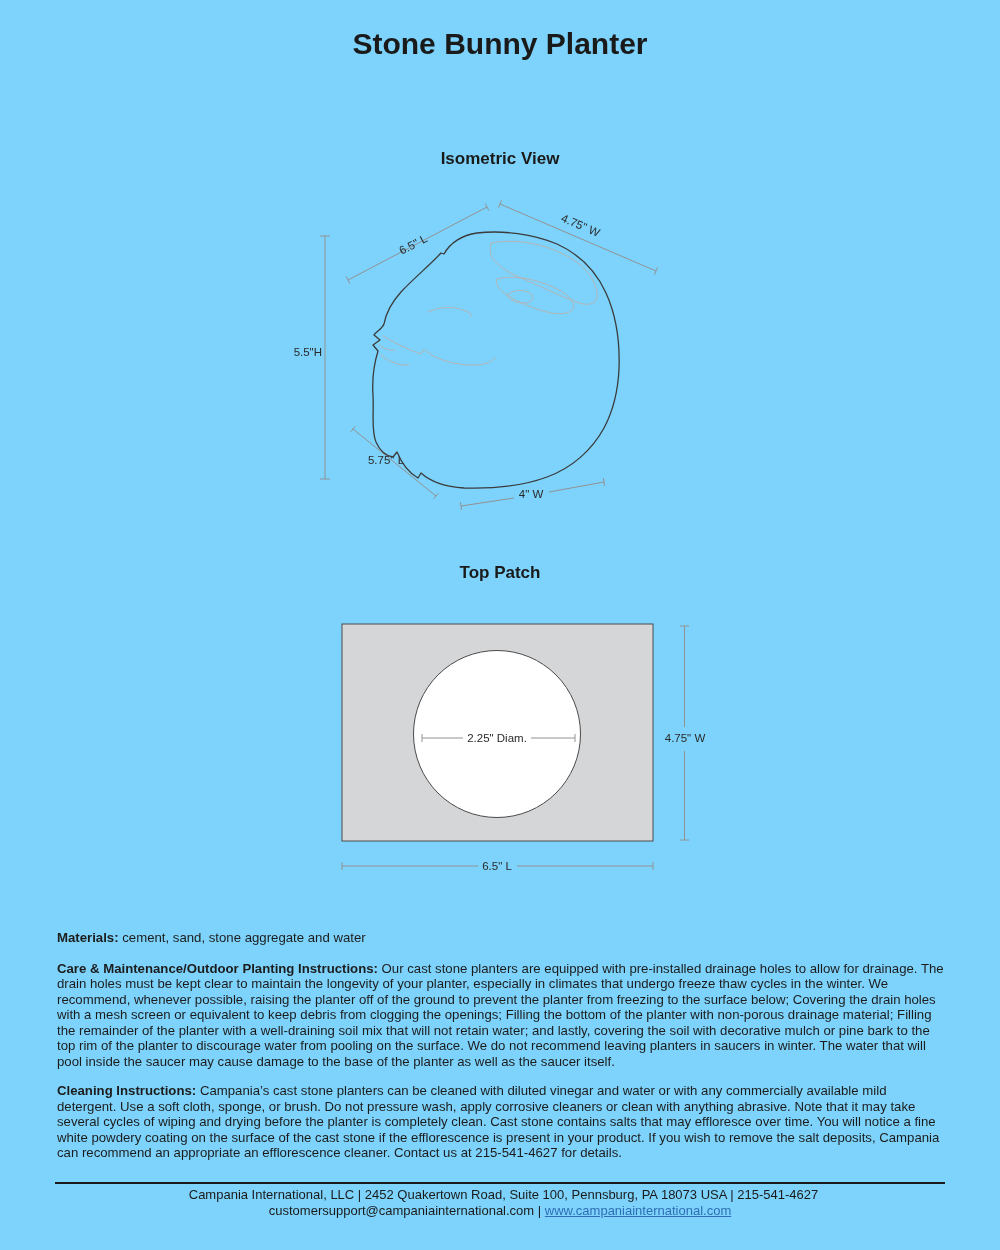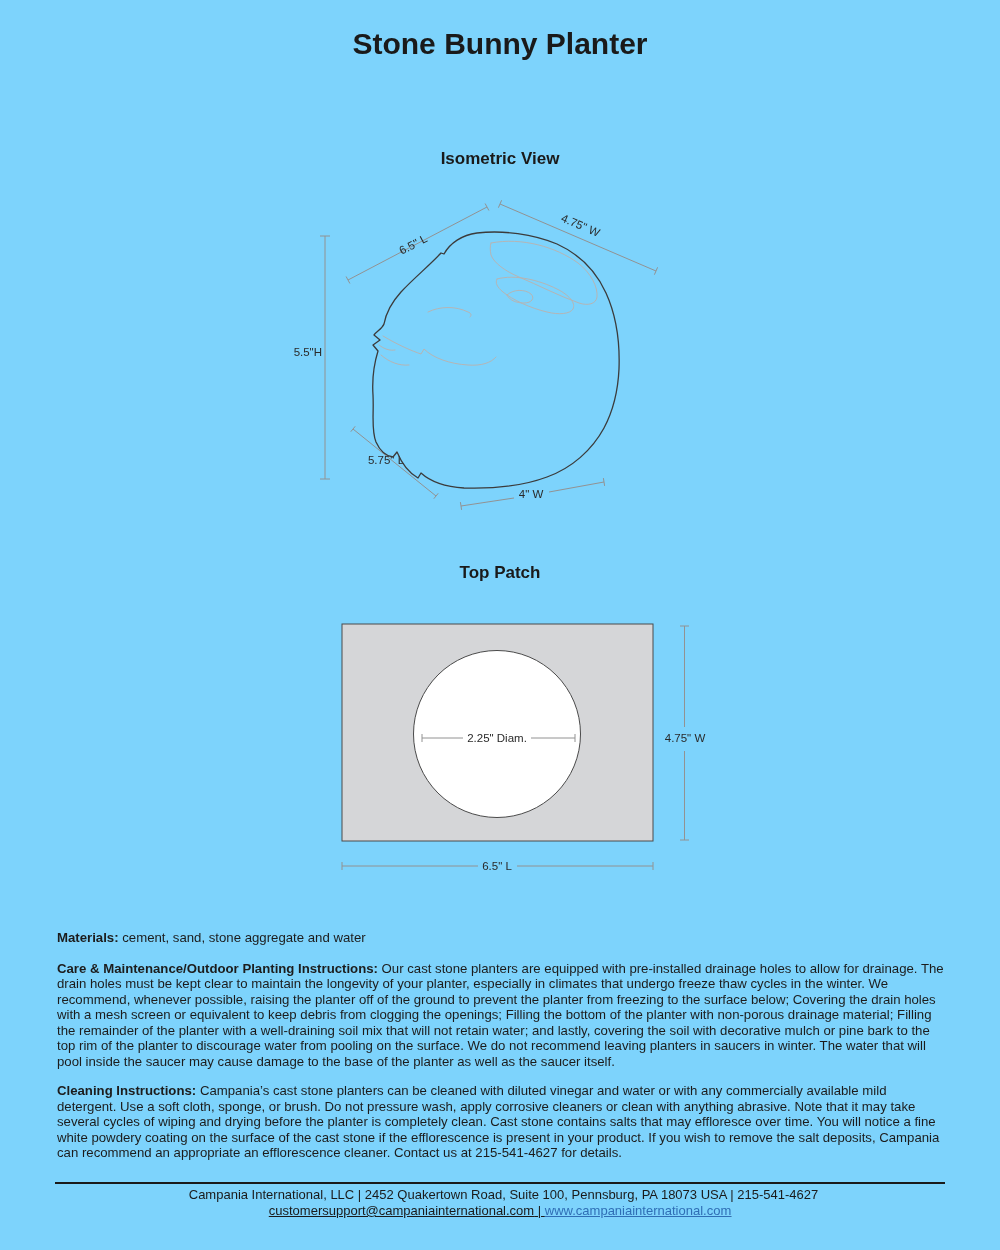--- a/index.html
+++ b/index.html
@@ -28,21 +28,21 @@
   .text-block p.tight{margin-bottom:14px;}
   .text-block p:last-child{margin-bottom:0;}
   .lbl{font-weight:bold;}
   .footer-rule{
     position:absolute;left:55px;right:55px;top:1182px;height:2px;background:#1a1a1a;
   }
   .footer-line{
     position:absolute;left:0;right:0;text-align:center;font-size:13px;color:#1a1a1a;
   }
   #footer-line1{top:1187px;padding-left:7px;}
-  #footer-line2{top:1203px;text-decoration:underline;}
+  #footer-line2{top:1203px;}
   .footer-link{color:#2f6eb5;text-decoration:underline;cursor:pointer;}
   svg text{font-family:"Liberation Sans",sans-serif;font-size:11.5px;fill:#2a2a2a;}
   .dim{stroke:#929292;stroke-width:1;fill:none;}
   .outline-dark{stroke:#3b3b3b;stroke-width:1.3;fill:none;stroke-linecap:round;stroke-linejoin:round;}
   .outline-light{stroke:#b5b5b5;stroke-width:1;fill:none;stroke-linecap:round;stroke-linejoin:round;}
 </style>
 </head>
 <body>
 
 <div class="page">

